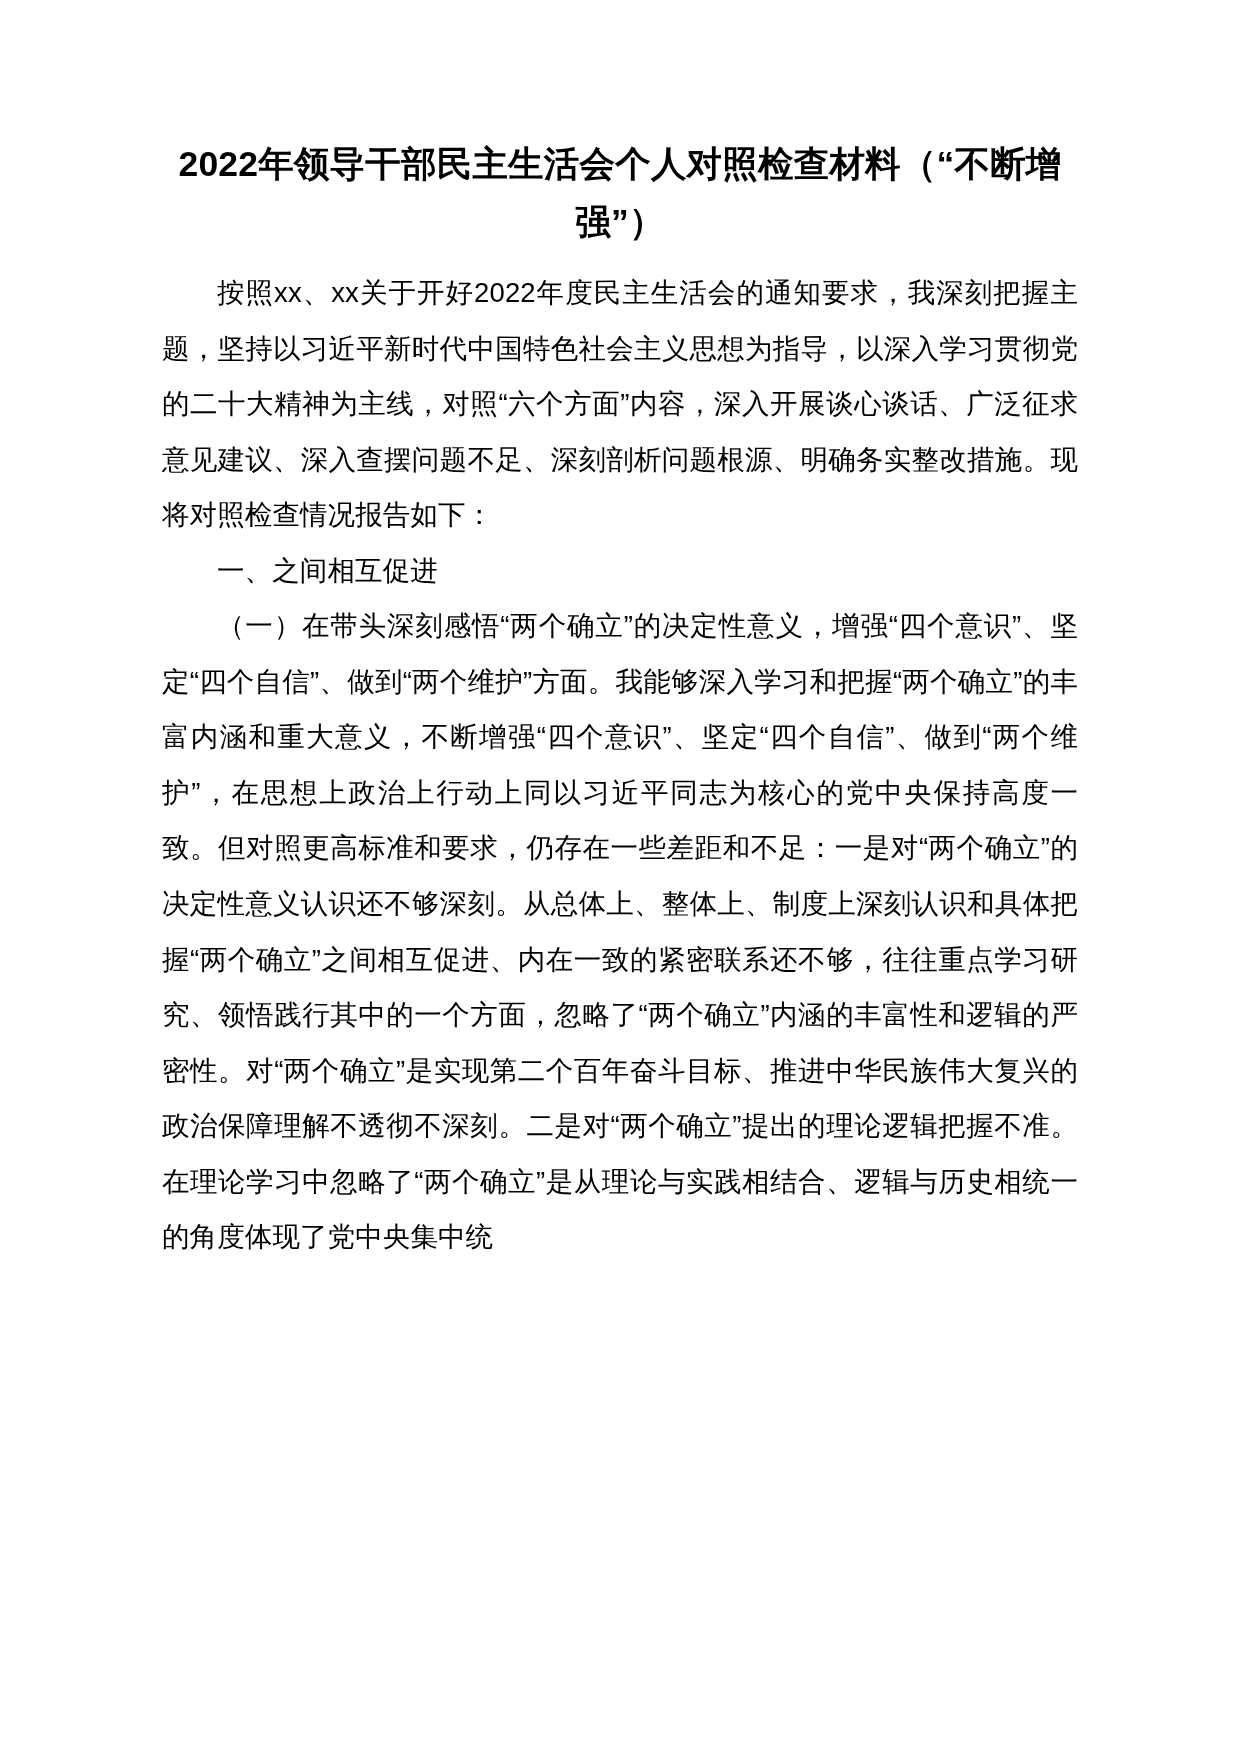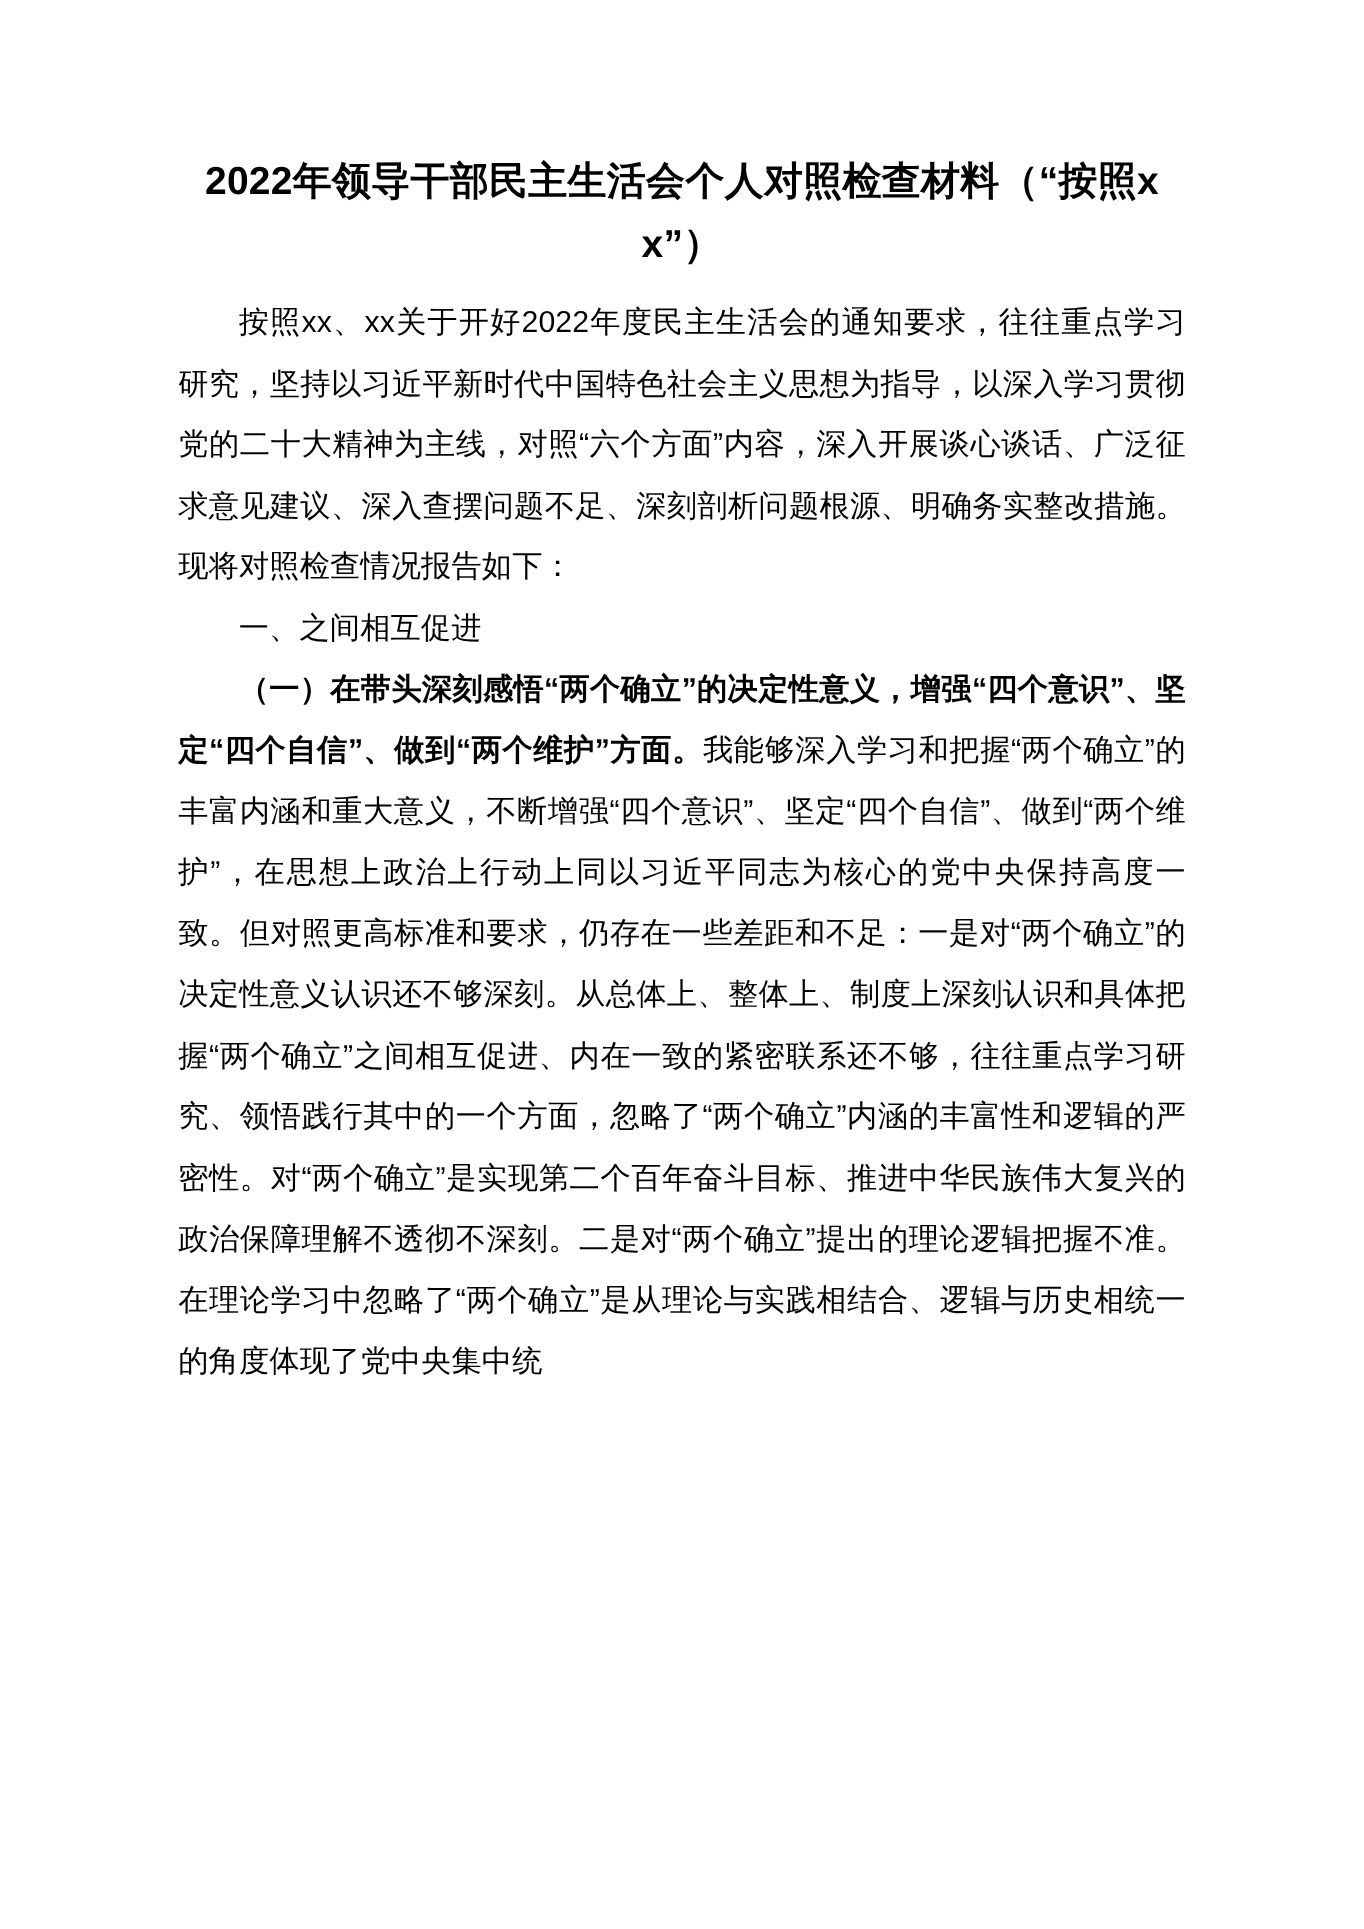--- a/index.html
+++ b/index.html
@@ -36,31 +36,31 @@
     font-size: 27.5px;
     line-height: 2.02;
     text-align: justify;
     text-justify: inter-ideograph;
     margin: 0;
     text-indent: 2em;
     word-break: break-all;
     letter-spacing: 0.1px;
   }
   .para .lead-bold {
-    font-weight: bold;
+    font-weight: normal;
   }
 </style>
 </head>
 <body>
 
 <div class="page">
 
-  <h1 class="doc-title">2022年领导干部民主生活会个人对照检查材料（“按照xx”）</h1>
+  <h1 class="doc-title">2022年领导干部民主生活会个人对照检查材料（“不断增强”）</h1>
 
-  <p class="para">按照xx、xx关于开好2022年度民主生活会的通知要求，往往重点学习研究，坚持以习近平新时代中国特色社会主义思想为指导，以深入学习贯彻党的二十大精神为主线，对照“六个方面”内容，深入开展谈心谈话、广泛征求意见建议、深入查摆问题不足、深刻剖析问题根源、明确务实整改措施。现将对照检查情况报告如下：</p>
+  <p class="para">按照xx、xx关于开好2022年度民主生活会的通知要求，我深刻把握主题，坚持以习近平新时代中国特色社会主义思想为指导，以深入学习贯彻党的二十大精神为主线，对照“六个方面”内容，深入开展谈心谈话、广泛征求意见建议、深入查摆问题不足、深刻剖析问题根源、明确务实整改措施。现将对照检查情况报告如下：</p>
 
   <p class="para">一、之间相互促进</p>
 
   <p class="para">
     <span class="lead-bold">（一）在带头深刻感悟“两个确立”的决定性意义，增强“四个意识”、坚定“四个自信”、做到“两个维护”方面。</span><span>我能够深入学习和把握“两个确立”的丰富内涵和重大意义，不断增强“四个意识”、坚定“四个自信”、做到“两个维护”，在思想上政治上行动上同以习近平同志为核心的党中央保持高度一致。但对照更高标准和要求，仍存在一些差距和不足：一是对“两个确立”的决定性意义认识还不够深刻。从总体上、整体上、制度上深刻认识和具体把握“两个确立”之间相互促进、内在一致的紧密联系还不够，往往重点学习研究、领悟践行其中的一个方面，忽略了“两个确立”内涵的丰富性和逻辑的严密性。对“两个确立”是实现第二个百年奋斗目标、推进中华民族伟大复兴的政治保障理解不透彻不深刻。二是对“两个确立”提出的理论逻辑把握不准。在理论学习中忽略了“两个确立”是从理论与实践相结合、逻辑与历史相统一的角度体现了党中央集中统</span>
   </p>
 
 </div>
 
 </body></html>

